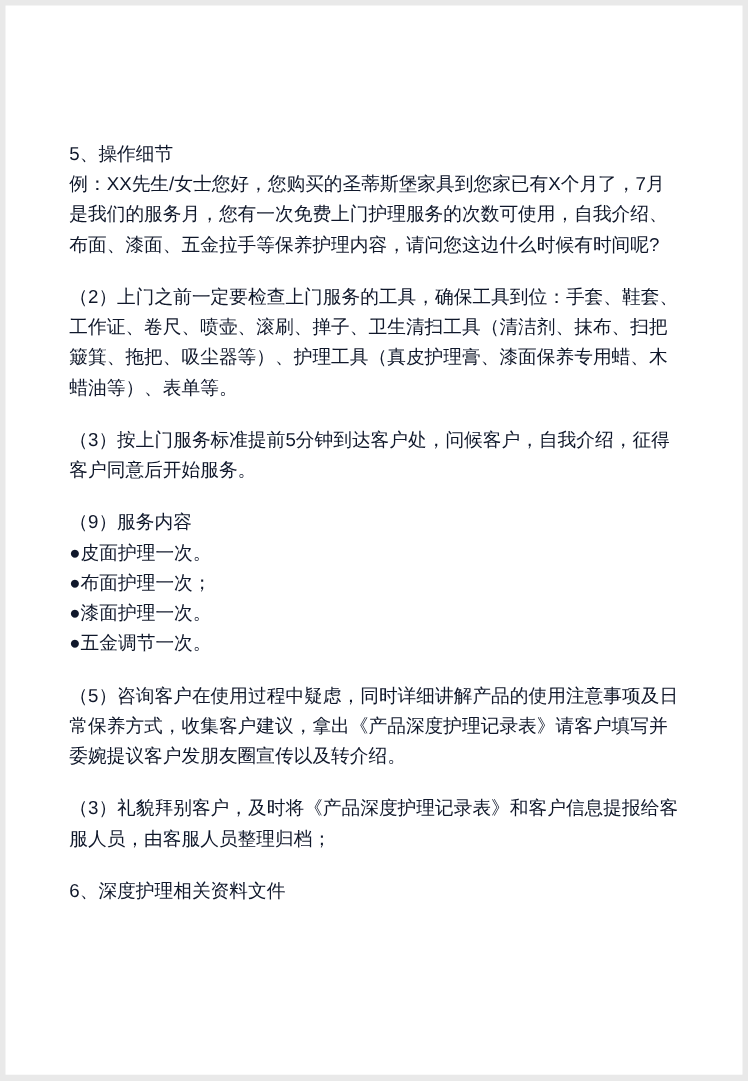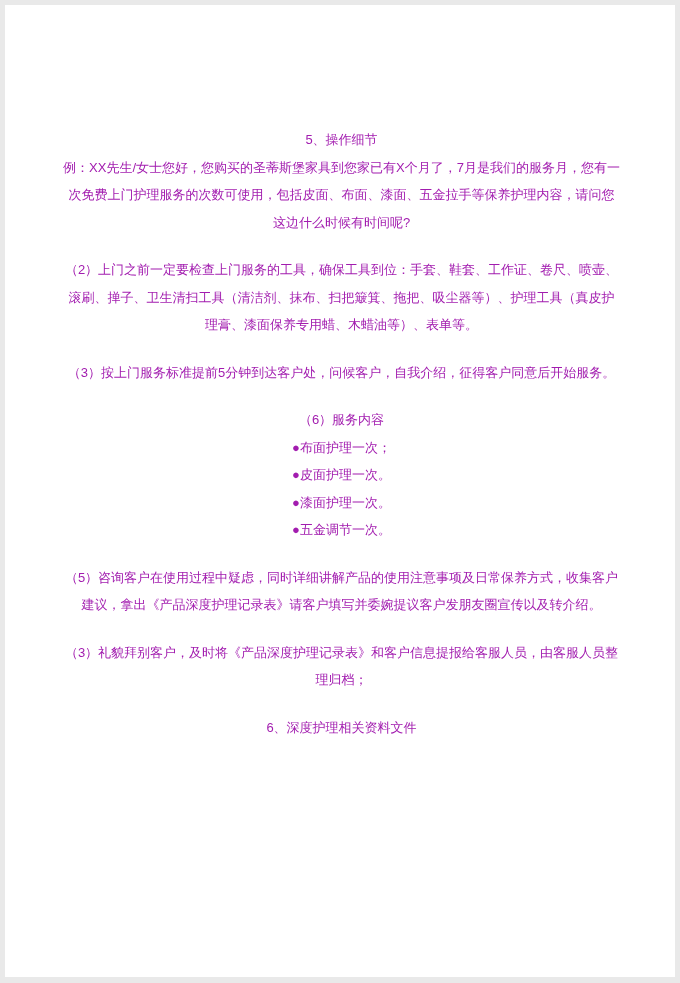--- a/index.html
+++ b/index.html
@@ -17,24 +17,24 @@
     top: 5px;
     right: 5px;
     bottom: 6px;
     background: #ffffff;
   }
   .content {
     position: absolute;
     left: 58px;
     top: 121px;
     width: 557px;
-    color: #a21caf;
-    font-size: 13px;
+    color: #0f172a;
+    font-size: 17px;
     line-height: 27.5px;
-    text-align: center;
+    text-align: left;
   }
   .para {
     margin: 0;
     padding: 0;
     word-break: break-all;
   }
   .gap-above {
     margin-top: 20px;
   }
   .bullet-line {
@@ -43,29 +43,29 @@
   }
 </style>
 </head>
 <body>
 
 <div class="page">
   <div class="content">
 
     <p class="para">5、操作细节</p>
 
-    <p class="para">例：XX先生/女士您好，您购买的圣蒂斯堡家具到您家已有X个月了，7月是我们的服务月，您有一次免费上门护理服务的次数可使用，包括皮面、布面、漆面、五金拉手等保养护理内容，请问您这边什么时候有时间呢?</p>
+    <p class="para">例：XX先生/女士您好，您购买的圣蒂斯堡家具到您家已有X个月了，7月是我们的服务月，您有一次免费上门护理服务的次数可使用，自我介绍、布面、漆面、五金拉手等保养护理内容，请问您这边什么时候有时间呢?</p>
 
     <p class="para gap-above">（2）上门之前一定要检查上门服务的工具，确保工具到位：手套、鞋套、工作证、卷尺、喷壶、滚刷、掸子、卫生清扫工具（清洁剂、抹布、扫把簸箕、拖把、吸尘器等）、护理工具（真皮护理膏、漆面保养专用蜡、木蜡油等）、表单等。</p>
 
     <p class="para gap-above">（3）按上门服务标准提前5分钟到达客户处，问候客户，自我介绍，征得客户同意后开始服务。</p>
 
-    <p class="para gap-above">（6）服务内容</p>
+    <p class="para gap-above">（9）服务内容</p>
+    <p class="para bullet-line">●皮面护理一次。</p>
     <p class="para bullet-line">●布面护理一次；</p>
-    <p class="para bullet-line">●皮面护理一次。</p>
     <p class="para bullet-line">●漆面护理一次。</p>
     <p class="para bullet-line">●五金调节一次。</p>
 
     <p class="para gap-above">（5）咨询客户在使用过程中疑虑，同时详细讲解产品的使用注意事项及日常保养方式，收集客户建议，拿出《产品深度护理记录表》请客户填写并委婉提议客户发朋友圈宣传以及转介绍。</p>
 
     <p class="para gap-above">（3）礼貌拜别客户，及时将《产品深度护理记录表》和客户信息提报给客服人员，由客服人员整理归档；</p>
 
     <p class="para gap-above">6、深度护理相关资料文件</p>
 
   </div>

